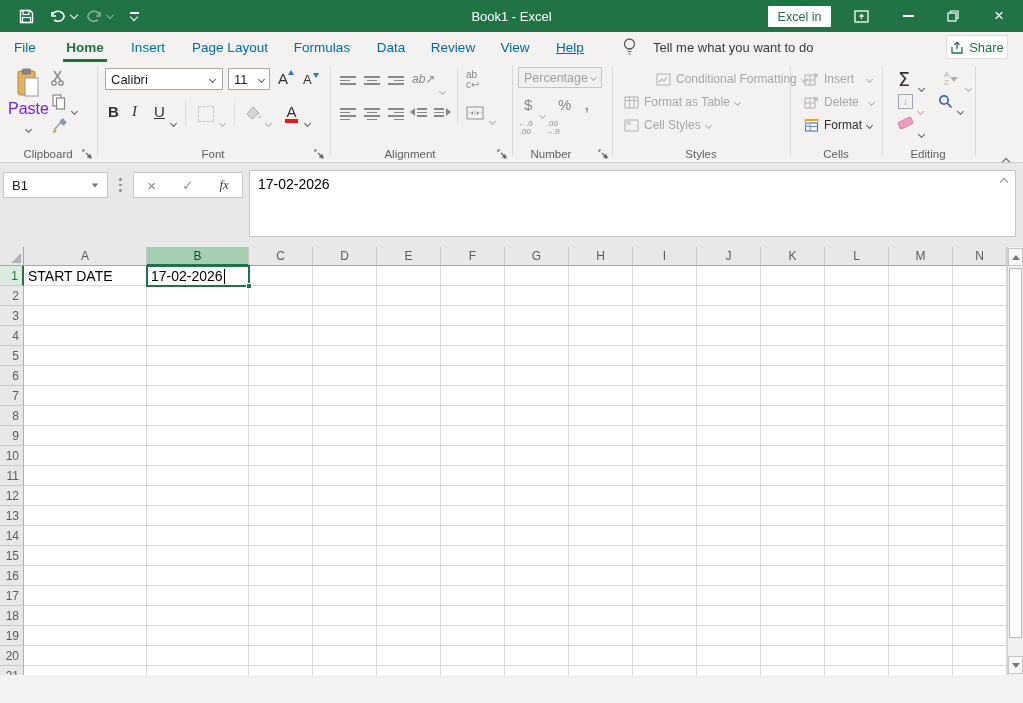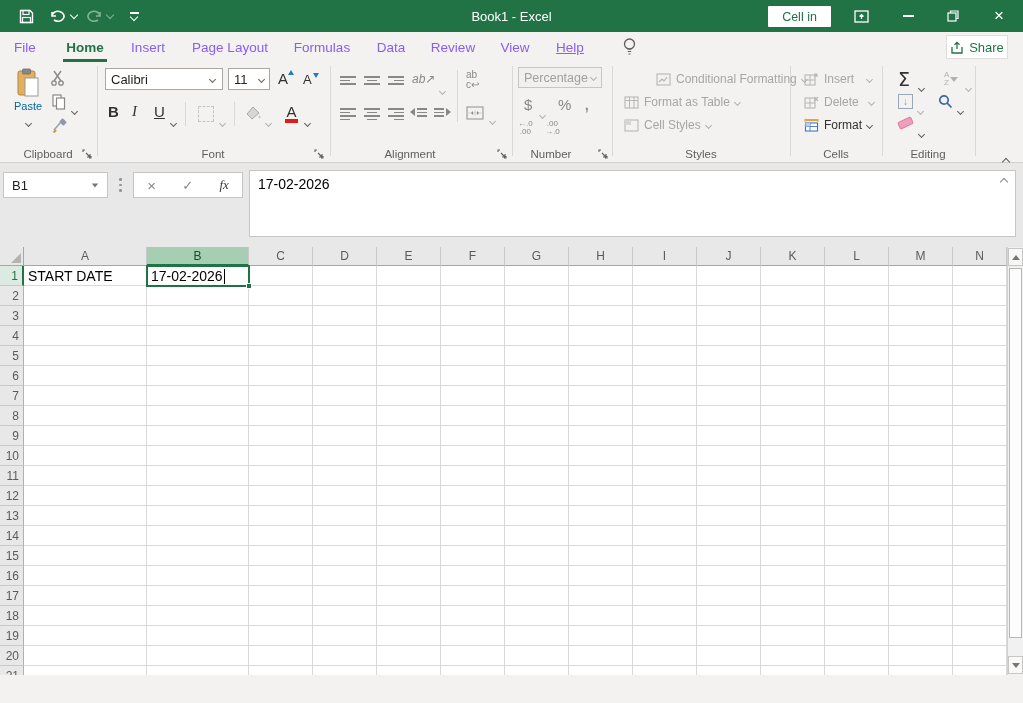--- a/index.html
+++ b/index.html
@@ -12,21 +12,21 @@
   .titlebar { position:absolute; left:0; top:0; width:1023px; height:36px; background:#217346; color:#fff; }
   .titlebar .glyph { position:absolute; top:0; height:32px; display:flex; align-items:center; justify-content:center; }
   .qat-chev { width:6px; height:6px; border-right:1.4px solid #fff; border-bottom:1.4px solid #fff; transform:rotate(45deg); display:inline-block; }
   .dim { opacity:.45; }
   .win-title { position:absolute; left:0; right:0; top:0; height:32px; display:flex; align-items:center; justify-content:center; font-size:13px; color:#fff; }
   .signin { position:absolute; left:768px; top:6px; width:63px; height:21px; background:#fff; color:#217346; font-size:12.5px; display:flex; align-items:center; justify-content:center; border-radius:1px; cursor:default; }
   .winbtn { position:absolute; top:0; width:40px; height:32px; display:flex; align-items:center; justify-content:center; color:#fff; font-size:15px; }
 
   
   .tabrow { position:absolute; left:0; top:32px; width:1023px; height:30px; background:#f3f2f1; }
-  .rtab { position:absolute; top:0; height:30px; display:flex; align-items:center; transform:translateX(-50%); font-size:13.5px; color:#8b5cf6; cursor:default; white-space:nowrap; }
+  .rtab { position:absolute; top:0; height:30px; display:flex; align-items:center; transform:translateX(-50%); font-size:13.5px; color:#0369a1; cursor:default; white-space:nowrap; }
   .rtab.active { color:#217346; font-weight:700; }
   .home-underline { position:absolute; left:63px; top:59px; width:44px; height:3px; background:#217346; }
   .tellme-text { position:absolute; left:653px; top:0; height:30px; display:flex; align-items:center; font-size:13px; color:#3b3a39; }
   .share-btn { position:absolute; left:946px; top:35px; width:62px; height:24px; background:#fff; border:1px solid #e0dedc; display:flex; align-items:center; justify-content:center; gap:5px; color:#217346; font-size:13px; }
 
   
   .ribbon { position:absolute; left:0; top:62px; width:1023px; height:101px; background:#f3f2f1; border-bottom:1px solid #d2d0ce; }
   .gsep { position:absolute; top:4px; height:90px; width:1px; background:#dbd9d7; }
   .gcap { position:absolute; top:86px; height:14px; font-size:11.5px; color:#605e5c; text-align:left; transform:translateX(-50%); white-space:nowrap; }
   .launcher { position:absolute; top:87px; width:11px; height:11px; }
@@ -107,21 +107,21 @@
     <div class="glyph dim" style="left:104px; width:12px;">
         <span class="qat-chev" style="margin-top:-3px;"></span>
       </div>
     <div class="glyph" style="left:126px; width:16px;">
       <div style="display:flex; flex-direction:column; align-items:center; gap:2px;">
           <i style="width:9px;height:1.5px;background:#fff;"></i>
           <span class="qat-chev" style="margin-top:-2px;"></span>
         </div>
     </div>
     <div class="win-title">Book1 - Excel</div>
-    <div class="signin">Cell in</div>
+    <div class="signin">Excel in</div>
     <div class="glyph" style="left:851px; width:20px;">
       <svg width="15" height="13" viewBox="0 0 15 13">
           <rect x="1" y="1" width="13" height="11" fill="none" stroke="#fff" stroke-width="1.3"></rect>
           <path d="M7.5 9 V4.5 M5.5 6.5 L7.5 4.5 L9.5 6.5" fill="none" stroke="#fff" stroke-width="1.2"></path>
         </svg>
     </div>
     <div class="winbtn" style="left:888px;">
         <i style="width:11px;height:1.5px;background:#fff;display:block;"></i>
       </div>
     <div class="winbtn" style="left:933px;">
@@ -142,20 +142,21 @@
     <span class="rtab" style="left:391px;">Data</span>
     <span class="rtab" style="left:453px;">Review</span>
     <span class="rtab" style="left:515px;">View</span>
     <span class="rtab" style="left:570px;text-decoration:underline;">Help</span>
     <div class="abs" style="left:622px; top:5px;">
       <svg width="15" height="19" viewBox="0 0 15 19">
           <circle cx="7.5" cy="7" r="5" fill="none" stroke="#605e5c" stroke-width="1.3"></circle>
           <path d="M5.5 12 h4 M5.8 14.5 h3.4 M6.5 17 h2" stroke="#605e5c" stroke-width="1.2" fill="none"></path>
         </svg>
     </div>
+    <span class="tellme-text">Tell me what you want to do</span>
   </div>
   <div class="home-underline"></div>
   <div class="share-btn">
     <svg width="14" height="13" viewBox="0 0 14 13">
         <path d="M2 6 v6 h10 v-6" fill="none" stroke="#217346" stroke-width="1.3"></path>
         <path d="M7 8 V1.5 M4.5 3.8 L7 1.3 L9.5 3.8" fill="none" stroke="#217346" stroke-width="1.3"></path>
       </svg>
     <span>Share</span>
   </div>
 
@@ -168,21 +169,21 @@
     <div class="gsep" style="left:790px;"></div>
     <div class="gsep" style="left:882px;"></div>
     <div class="gsep" style="left:975px;"></div>
 
     <div class="abs" style="left:8px; top:6px; width:40px; text-align:center;">
       <svg width="24" height="30" viewBox="0 0 24 30">
           <rect x="2" y="3" width="17" height="24" rx="2" fill="#e3b05e" stroke="#b08443" stroke-width="1"></rect>
           <rect x="6.5" y="1" width="8" height="5" rx="1" fill="#8a8886" stroke="#6e6c6a" stroke-width="0.8"></rect>
           <rect x="9" y="10" width="13" height="18" fill="#fff" stroke="#9a9896" stroke-width="1"></rect>
         </svg>
-      <div style="font-size:11px; color:#0369a1; margin-top:-2px;">Paste</div>
+      <div style="font-size:16px; color:#6d28d9; margin-top:-2px;">Paste</div>
       <span class="chev" style="margin-top:2px;"></span>
     </div>
     <div class="abs" style="left:50px; top:8px;">
       <svg width="16" height="16" viewBox="0 0 16 16">
           <path d="M4 1 L11 11 M11 1 L4 11" stroke="#8a8886" stroke-width="1.4" fill="none"></path>
           <circle cx="4" cy="13" r="2.2" fill="none" stroke="#8a8886" stroke-width="1.3"></circle>
           <circle cx="11" cy="13" r="2.2" fill="none" stroke="#8a8886" stroke-width="1.3"></circle>
         </svg>
     </div>
     <div class="abs" style="left:52px; top:32px;">

